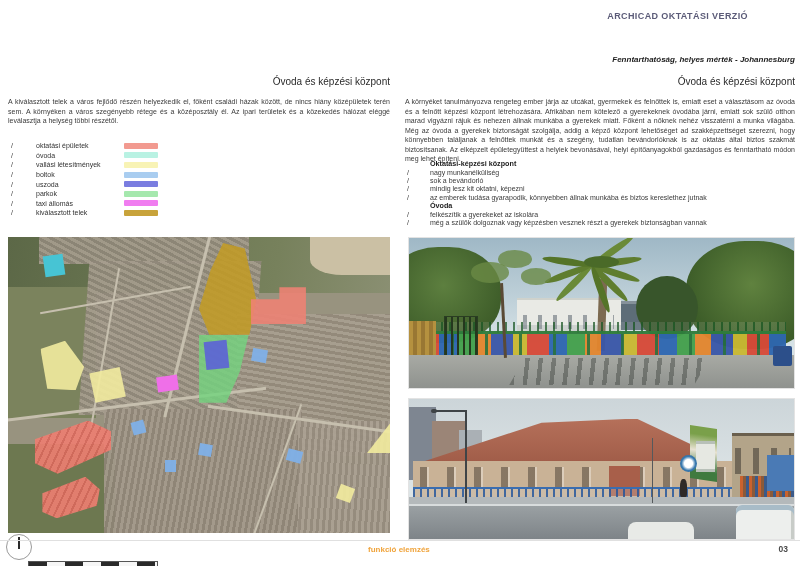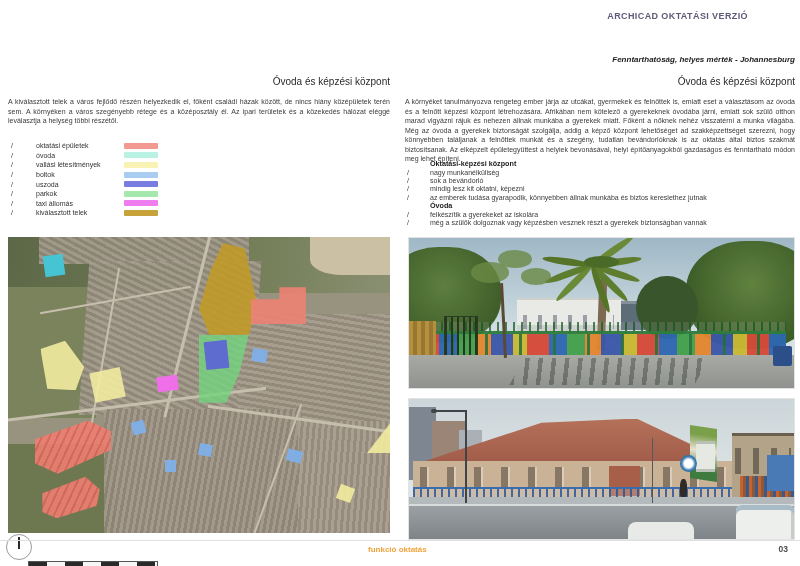--- a/index.html
+++ b/index.html
@@ -362,16 +362,16 @@
     <div class="p2-pole"></div>
     <div class="p2-arm"></div>
     <div class="p2-lamp"></div>
     <div class="p2-pole2"></div>
     <div class="p2-person"></div>
     <div class="p2-van"></div>
     <div class="p2-car"></div>
   </div>
 
   <div class="abs footline"></div>
-  <div class="abs foottitle">funkció oktatás</div>
+  <div class="abs foottitle">funkció elemzés</div>
   <div class="abs pagenum">03</div>
 
 </div>
 
 </body></html>

